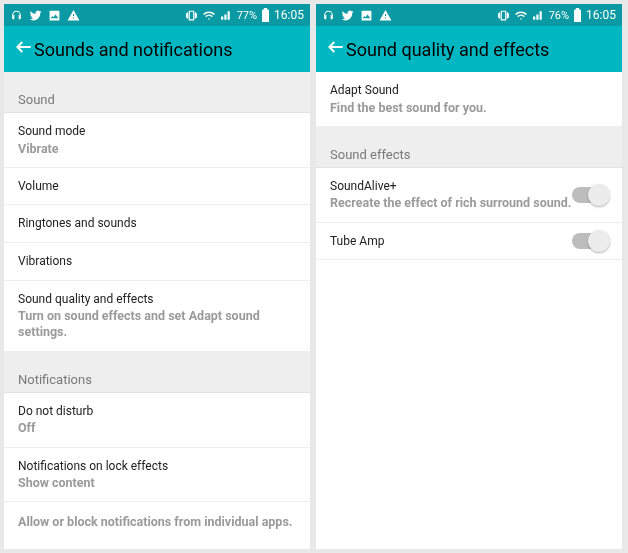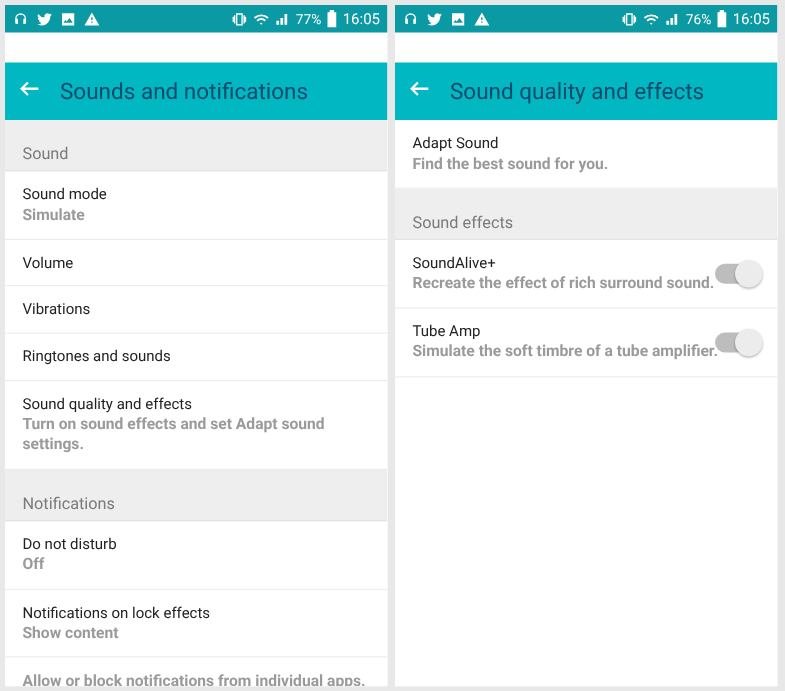--- a/index.html
+++ b/index.html
@@ -31,26 +31,25 @@
     font-size: 12px;
     padding: 0 6px;
   }
   .statusbar .left-icons { display: flex; gap: 6px; align-items: center; }
   .statusbar .spacer { flex: 1; }
   .statusbar .right-icons { display: flex; gap: 4px; align-items: flex-end; }
   .statusbar svg { display: block; }
   .appbar {
     height: 46px;
     background: #00b7c2;
-    color: #0c4a6e;
+    color: #000000;
     display: flex;
     align-items: center;
     padding: 0 10px;
-    gap: 14px;
-    margin-top: 24px;
+    gap: 0;
   }
   .appbar .back-arrow { width: 20px; height: 20px; }
   .appbar .title {
     font-size: 18px;
     font-weight: 400;
   }
   .content {
     flex: 1;
     background: #fff;
     overflow: hidden;
@@ -161,30 +160,30 @@
   <div class="appbar">
     <span><svg class="back-arrow" viewBox="0 0 24 24" fill="none" stroke="#fff" stroke-width="2.2">
           <path d="M20 12H4M10 6l-6 6 6 6"></path>
         </svg></span>
     <span class="title">Sounds and notifications</span>
   </div>
   <div class="content">
     <div class="section-header">Sound</div>
     <div class="row">
       <div class="primary">Sound mode</div>
-      <div class="secondary">Simulate</div>
+      <div class="secondary">Vibrate</div>
     </div>
     <div class="row">
       <div class="primary">Volume</div>
     </div>
     <div class="row">
+      <div class="primary">Ringtones and sounds</div>
+    </div>
+    <div class="row">
       <div class="primary">Vibrations</div>
-    </div>
-    <div class="row">
-      <div class="primary">Ringtones and sounds</div>
     </div>
     <div class="row">
       <div class="primary">Sound quality and effects</div>
       <div class="secondary">Turn on sound effects and set Adapt sound settings.</div>
     </div>
     <div class="section-header">Notifications</div>
     <div class="row">
       <div class="primary">Do not disturb</div>
       <div class="secondary">Off</div>
     </div>
@@ -261,17 +260,16 @@
       <div class="secondary">Find the best sound for you.</div>
     </div>
     <div class="section-header">Sound effects</div>
     <div class="row with-toggle">
       <div class="primary">SoundAlive+</div>
       <div class="secondary">Recreate the effect of rich surround sound.</div>
       <div class="toggle"></div>
     </div>
     <div class="row with-toggle">
       <div class="primary">Tube Amp</div>
-      <div class="secondary">Simulate the soft timbre of a tube amplifier.</div>
       <div class="toggle"></div>
     </div>
   </div>
 </div>
 
 </body></html>

